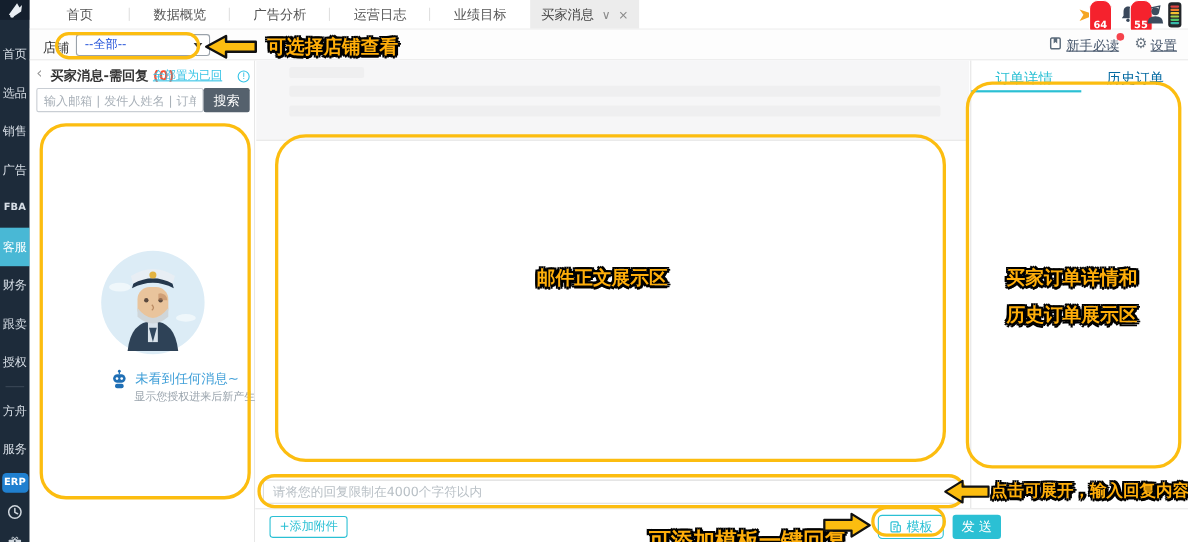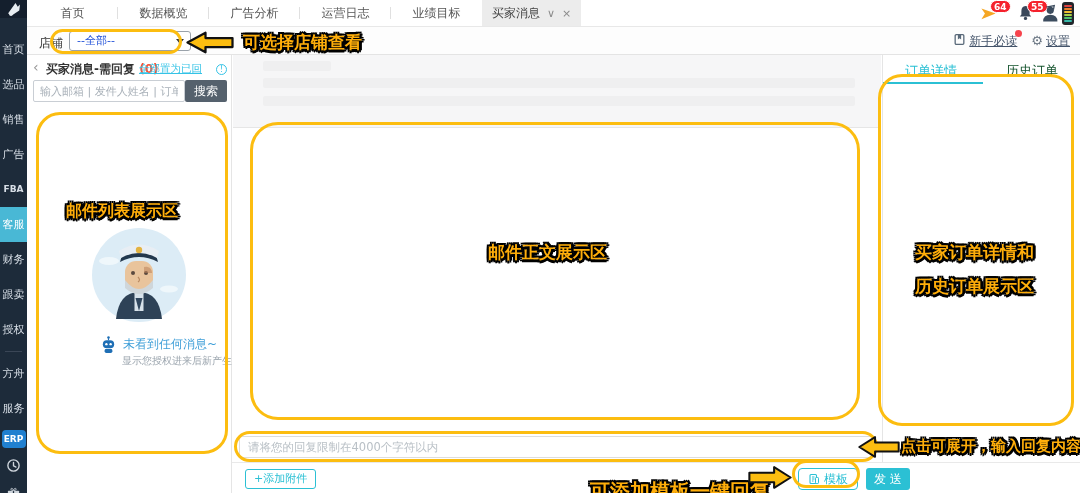--- a/index.html
+++ b/index.html
@@ -21,21 +21,21 @@
   
   .tabbar { position:absolute; left:27px; top:0; right:0; height:27px; background:#fff; border-bottom:1px solid #e8e8e8; display:flex; align-items:stretch; }
   .tab { width:91px; display:flex; align-items:center; justify-content:center; font-size:12px; color:#555; cursor:pointer; position:relative; }
   .tab.divided::after { content:""; position:absolute; right:0; top:7px; height:12px; border-right:1px solid #e0e0e0; }
   .tab-active { background:#ececec; padding:0 10px; display:flex; align-items:center; gap:7px; font-size:12px; color:#444; cursor:pointer; }
   .tab-active .caret,.tab-active .close { color:#8a8a8a; font-size:11px; cursor:pointer; }
   .top-icons { position:absolute; right:0; top:0; height:27px; }
   .icon-plane { position:absolute; left:0; top:5px; width:17px; height:17px; cursor:pointer; }
   .icon-bell  { position:absolute; left:37px; top:4px; width:17px; height:18px; cursor:pointer; }
   .icon-person{ position:absolute; left:60px; top:3px; width:19px; height:21px; cursor:pointer; }
-  .badge { position:absolute; top:0; min-width:17px; height:13px; line-height:12px; padding:0 3px; background:#f5222d; border:1px solid #fff; border-radius:8px; color:#fff; font-size:9px; text-align:center; font-weight:bold; }
+  .badge { position:absolute; top:0; min-width:17px; height:13px; line-height:12px; padding:16px 3px; background:#f5222d; border:1px solid #fff; border-radius:8px; color:#fff; font-size:9px; text-align:center; font-weight:bold; }
   .badge-plane { left:10px; } .badge-bell { left:47px; }
   .avatar-eq { position:absolute; left:82px; top:2px; width:12px; height:23px; background:#23272b; border-radius:3px; overflow:hidden; display:flex; flex-direction:column; justify-content:space-evenly; padding:2px 2px; cursor:pointer; }
   .avatar-eq i { display:block; height:2px; border-radius:1px; }
 
   
   .toolbar { position:absolute; left:27px; top:27px; right:0; height:28px; background:#fdfdfd; border-bottom:1px solid #e4e4e4; }
   .shop-label { position:absolute; left:12px; top:8px; font-size:12px; color:#333; }
   .shop-select { position:absolute; left:42px; top:4px; width:122px; height:20px; border:1px solid #9aa2aa; border-radius:3px; background:#fff; font-size:11px; color:#1d4ed8; line-height:18px; padding:0 18px 0 7px; cursor:pointer; }
   .shop-select::after { content:""; position:absolute; right:6px; top:7px; border-left:4px solid transparent; border-right:4px solid transparent; border-top:5px solid #333; }
   .toolbar-links { position:absolute; right:10px; top:6px; display:flex; align-items:center; gap:14px; }
@@ -73,21 +73,21 @@
   .reply-input::placeholder { color:#b9c0c6; }
 
   .bottom-bar { position:absolute; left:232px; top:462px; right:0; height:31px; background:#fff; border-top:1px solid #e9e9e9; }
   .attach-btn { position:absolute; left:13px; top:6px; height:20px; padding:0 8px; background:#fff; border:1px solid #2bc0d4; border-radius:3px; color:#2bc0d4; font-size:11px; line-height:18px; cursor:pointer; font-family:"DejaVu Sans",sans-serif; }
   .tpl-btn { position:absolute; left:566px; top:5px; height:22px; padding:0 9px; background:#fff; border:1px solid #2bc0d4; border-radius:4px; color:#2bc0d4; font-size:12px; cursor:pointer; display:flex; align-items:center; gap:4px; font-family:"DejaVu Sans",sans-serif; }
   .send-btn { position:absolute; left:634px; top:5px; height:22px; padding:0 8px; background:#2bc0d4; border:none; border-radius:3px; color:#fff; font-size:12px; cursor:pointer; font-family:"DejaVu Sans",sans-serif; }
 
   .right-panel { position:absolute; left:882px; top:55px; width:198px; height:407px; background:#fff; border-left:1px solid #e5e5e5; }
   .rp-tabs { position:absolute; left:0; top:0; width:100%; height:28px; }
   .rp-tab1 { position:absolute; left:22px; top:7px; font-size:13px; color:#2bc0d4; cursor:pointer; }
-  .rp-tab2 { position:absolute; left:123px; top:7px; font-size:13px; color:#14532d; cursor:pointer; }
+  .rp-tab2 { position:absolute; left:123px; top:7px; font-size:13px; color:#0369a1; cursor:pointer; }
   .rp-underline { position:absolute; left:0; top:27px; width:100px; height:2px; background:#2bc0d4; }
 
   
   .ann-rect { position:absolute; border:3px solid #fcbd10; border-radius:24px; pointer-events:none; }
   .ann-text { position:absolute; font-weight:bold; color:#ffae0a; white-space:nowrap; pointer-events:none;
     text-shadow:-2px -2px 0 #000,2px -2px 0 #000,-2px 2px 0 #000,2px 2px 0 #000,-2px 0 0 #000,2px 0 0 #000,0 -2px 0 #000,0 2px 0 #000,0 3px 0 #000,3px 0 0 #000; }
   .ann-arrow { position:absolute; pointer-events:none; }
 </style>
 </head>
 <body>
@@ -275,21 +275,20 @@
     <button class="send-btn">发 送</button>
   </div>
 
   <div class="ann-rect" style="left:50px; top:29px; width:132px; height:25px; border-radius:13px;"></div>
   <svg class="ann-arrow" style="left:186px; top:31px;" width="48" height="23" viewBox="0 0 64 30">
     <path d="M2 15 L26 2 L26 9 L62 9 L62 21 L26 21 L26 28 Z" fill="#fcbd10" stroke="#111" stroke-width="3" stroke-linejoin="round"></path>
   </svg>
   <div class="ann-text" style="left:243px; top:31px; font-size:17px;">可选择店铺查看</div>
 
   <div class="ann-rect" style="left:36px; top:112px; width:192px; height:342px;"></div>
-  <div class="ann-text" style="left:66px; top:201px; font-size:16px;">邮件列表展示区</div>
 
   <div class="ann-rect" style="left:250px; top:122px; width:610px; height:298px; border-radius:28px;"></div>
   <div class="ann-text" style="left:488px; top:241px; font-size:17px;">邮件正文展示区</div>
 
   <div class="ann-rect" style="left:878px; top:74px; width:196px; height:352px;"></div>
   <div class="ann-text" style="left:915px; top:241px; font-size:17px;">买家订单详情和</div>
   <div class="ann-text" style="left:915px; top:275px; font-size:17px;">历史订单展示区</div>
 
   <div class="ann-rect" style="left:234px; top:431px; width:644px; height:31px; border-radius:16px;"></div>
   <svg class="ann-arrow" style="left:858px; top:434px;" width="42" height="26" viewBox="0 0 64 36">

